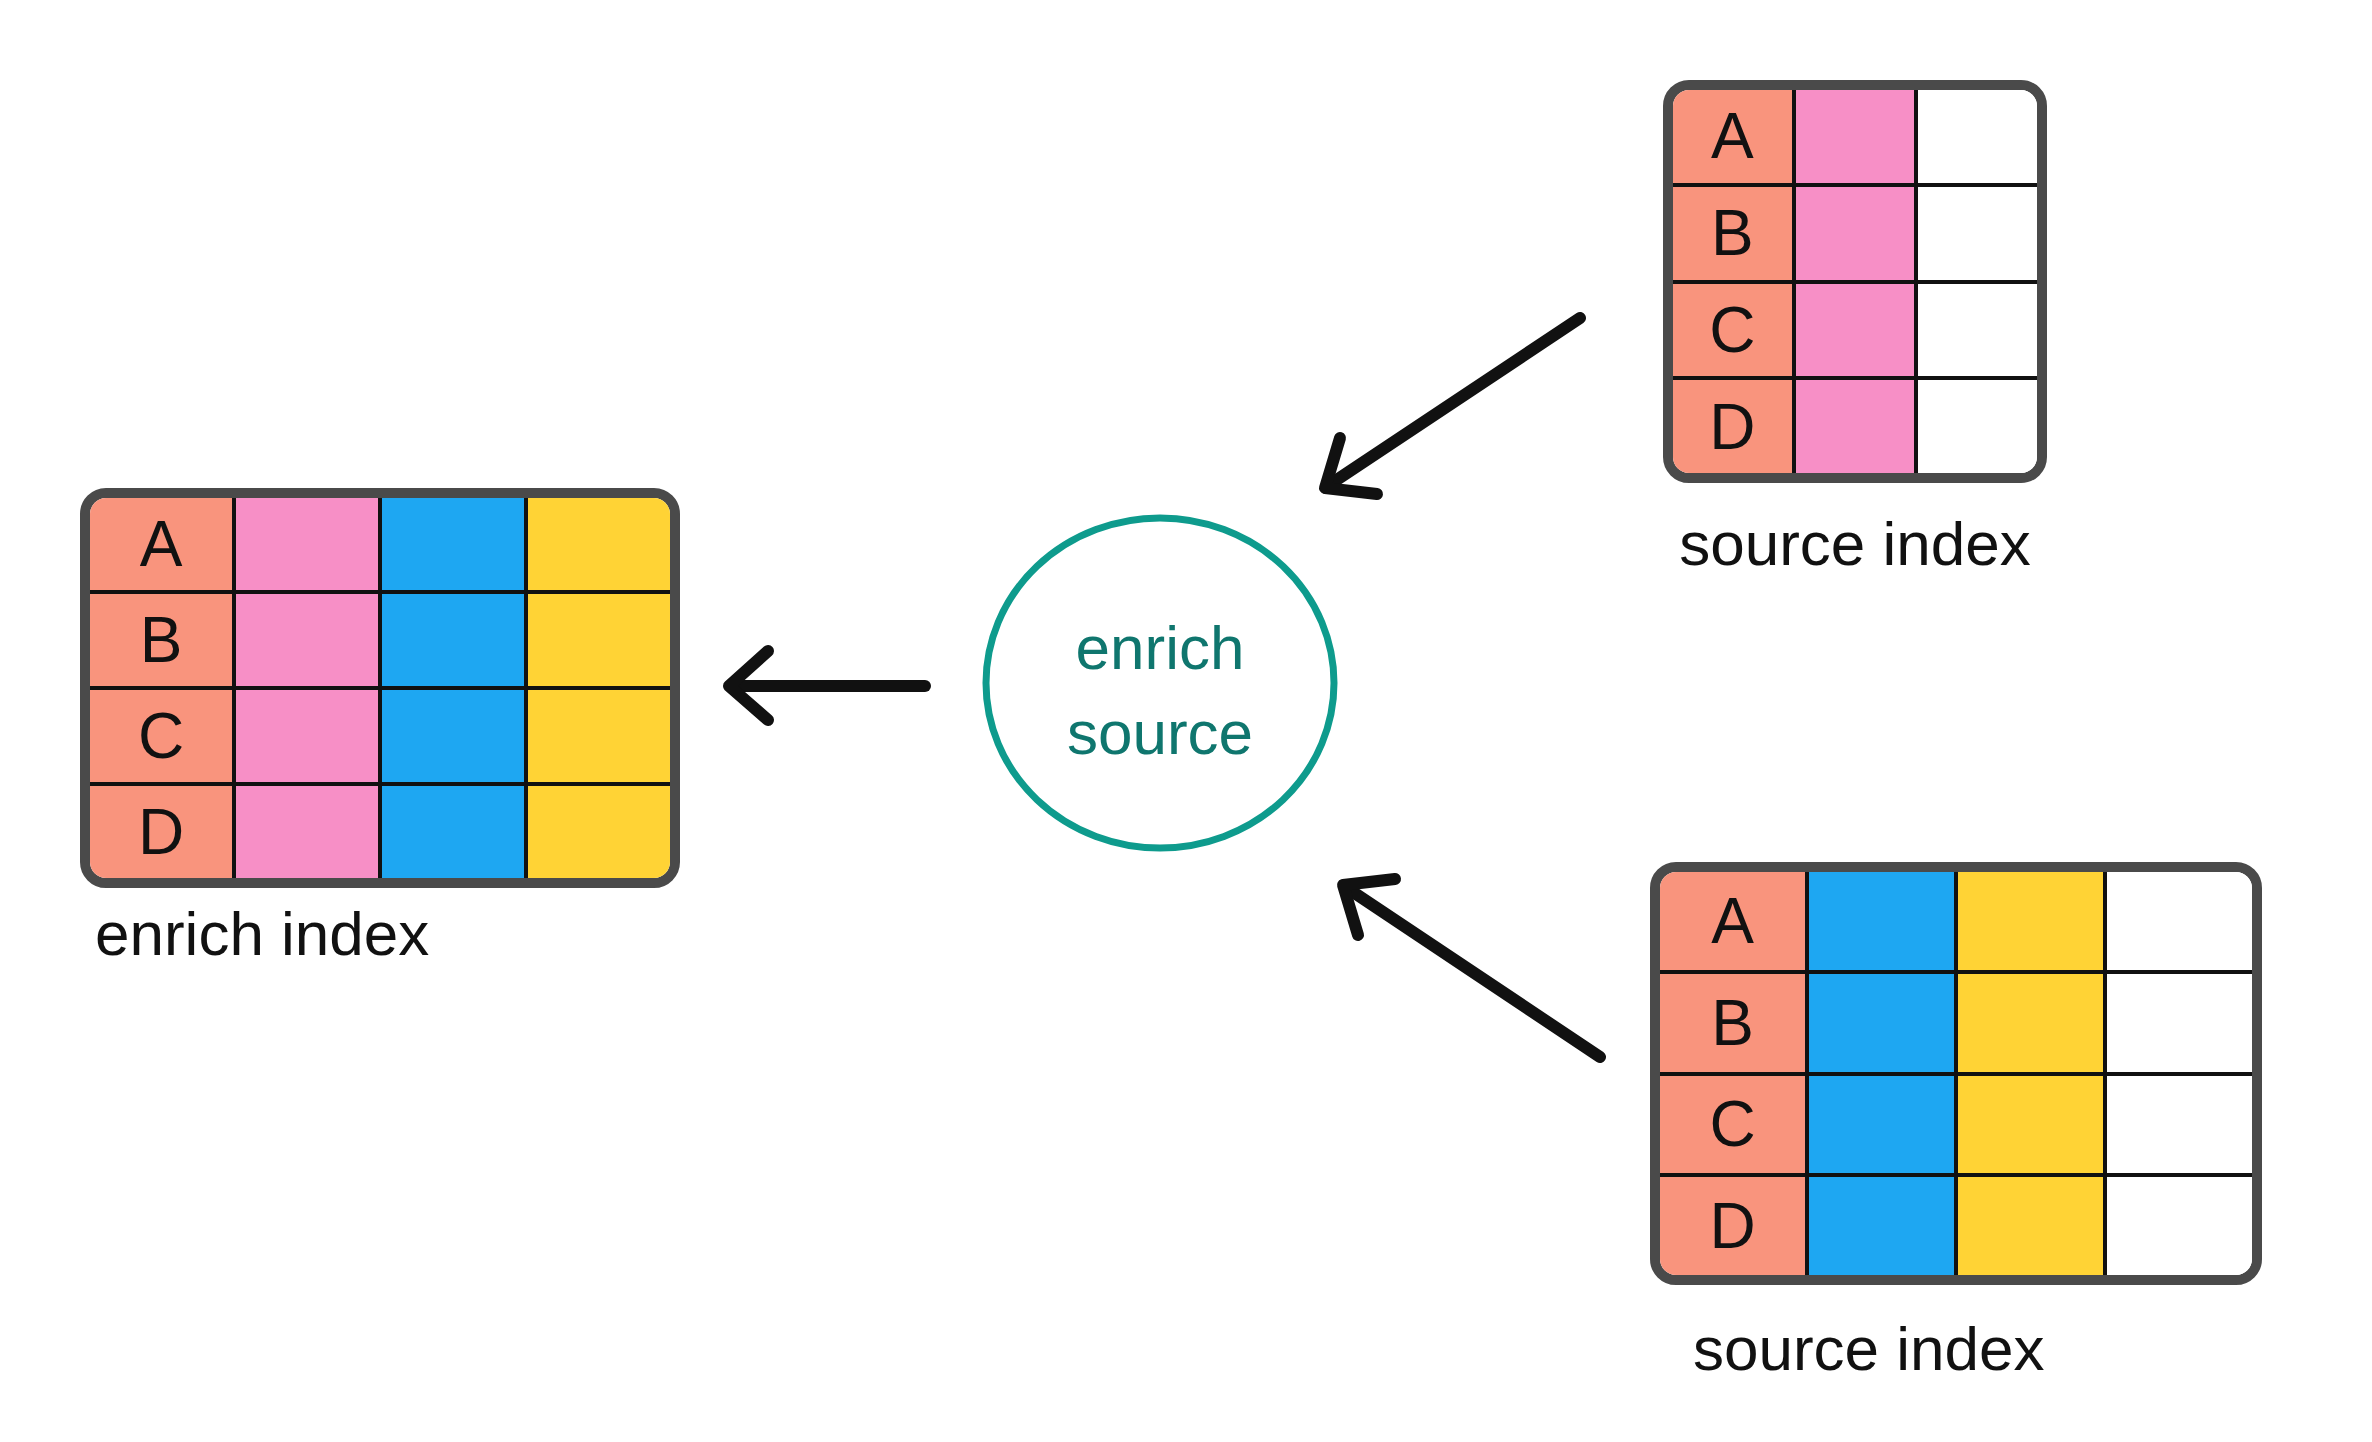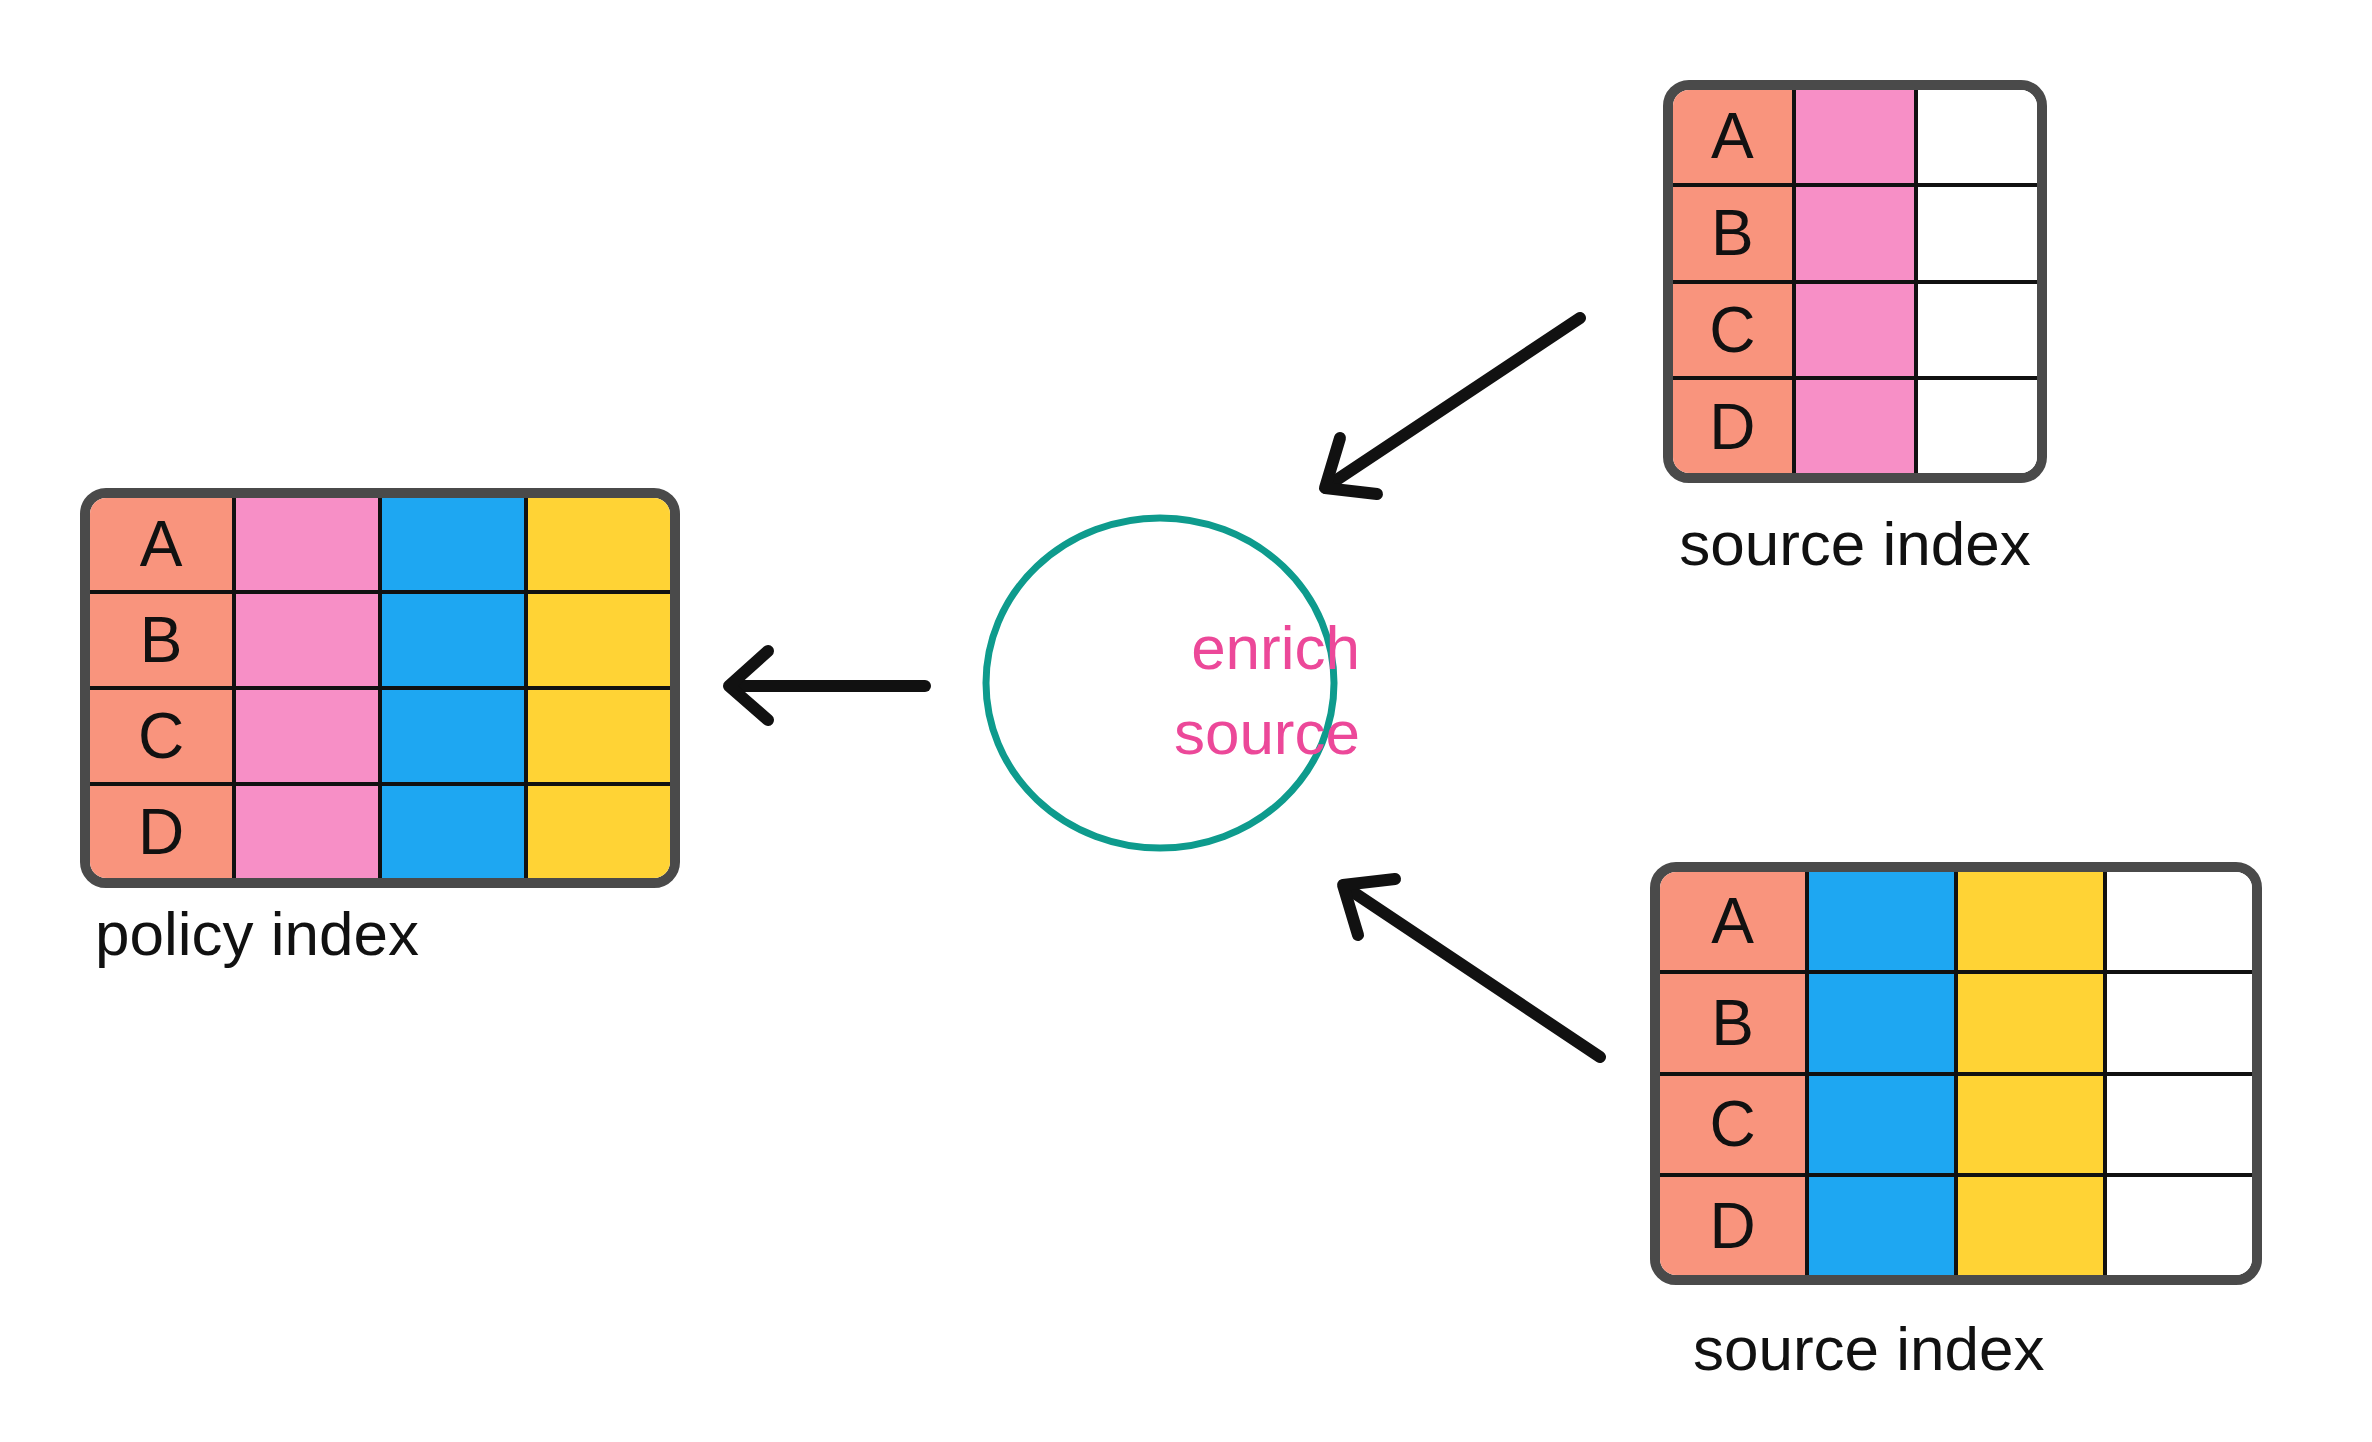--- a/index.html
+++ b/index.html
@@ -44,24 +44,24 @@
     white-space: nowrap;
   }
   #enrich-label        { left: 95px;   top: 903px; }
   #source-top-label    { left: 1663px; top: 513px; width: 384px; text-align: center; }
   #source-bottom-label { left: 1693px; top: 1318px; }
 
   
   #policy-text {
     position: absolute;
     left: 960px; top: 605px; width: 400px;
-    text-align: right;
+    text-align: center;
     font-size: 62px;
     line-height: 85px;
-    color: #ec4899;
+    color: #0f766e;
   }
 
   
   #overlay { position: absolute; left: 0; top: 0; }
   .arrow { fill: none; stroke-width: 12; stroke-linecap: round; stroke-linejoin: round; }
   #policy-circle { fill: #ffffff; stroke-width: 7; }
 </style>
 </head>
 <body>
 
@@ -119,21 +119,21 @@
     </div>
     <div class="trow">
       <div class="tcell" style="background: rgb(249, 148, 125);">
         <span class="row-letter">D</span>
       </div>
       <div class="tcell" style="background: rgb(247, 143, 198);"></div>
       <div class="tcell" style="background: rgb(30, 167, 242);"></div>
       <div class="tcell" style="background: rgb(255, 211, 53);"></div>
     </div>
   </div>
-  <div id="enrich-label" class="dlabel">policy index</div>
+  <div id="enrich-label" class="dlabel">enrich index</div>
 
   <div id="source-top" class="dtable">
     <div class="trow">
       <div class="tcell" style="background: rgb(249, 148, 125);">
         <span class="row-letter">A</span>
       </div>
       <div class="tcell" style="background: rgb(247, 143, 198);"></div>
       <div class="tcell" style="background: rgb(255, 255, 255);"></div>
     </div>
     <div class="trow">

